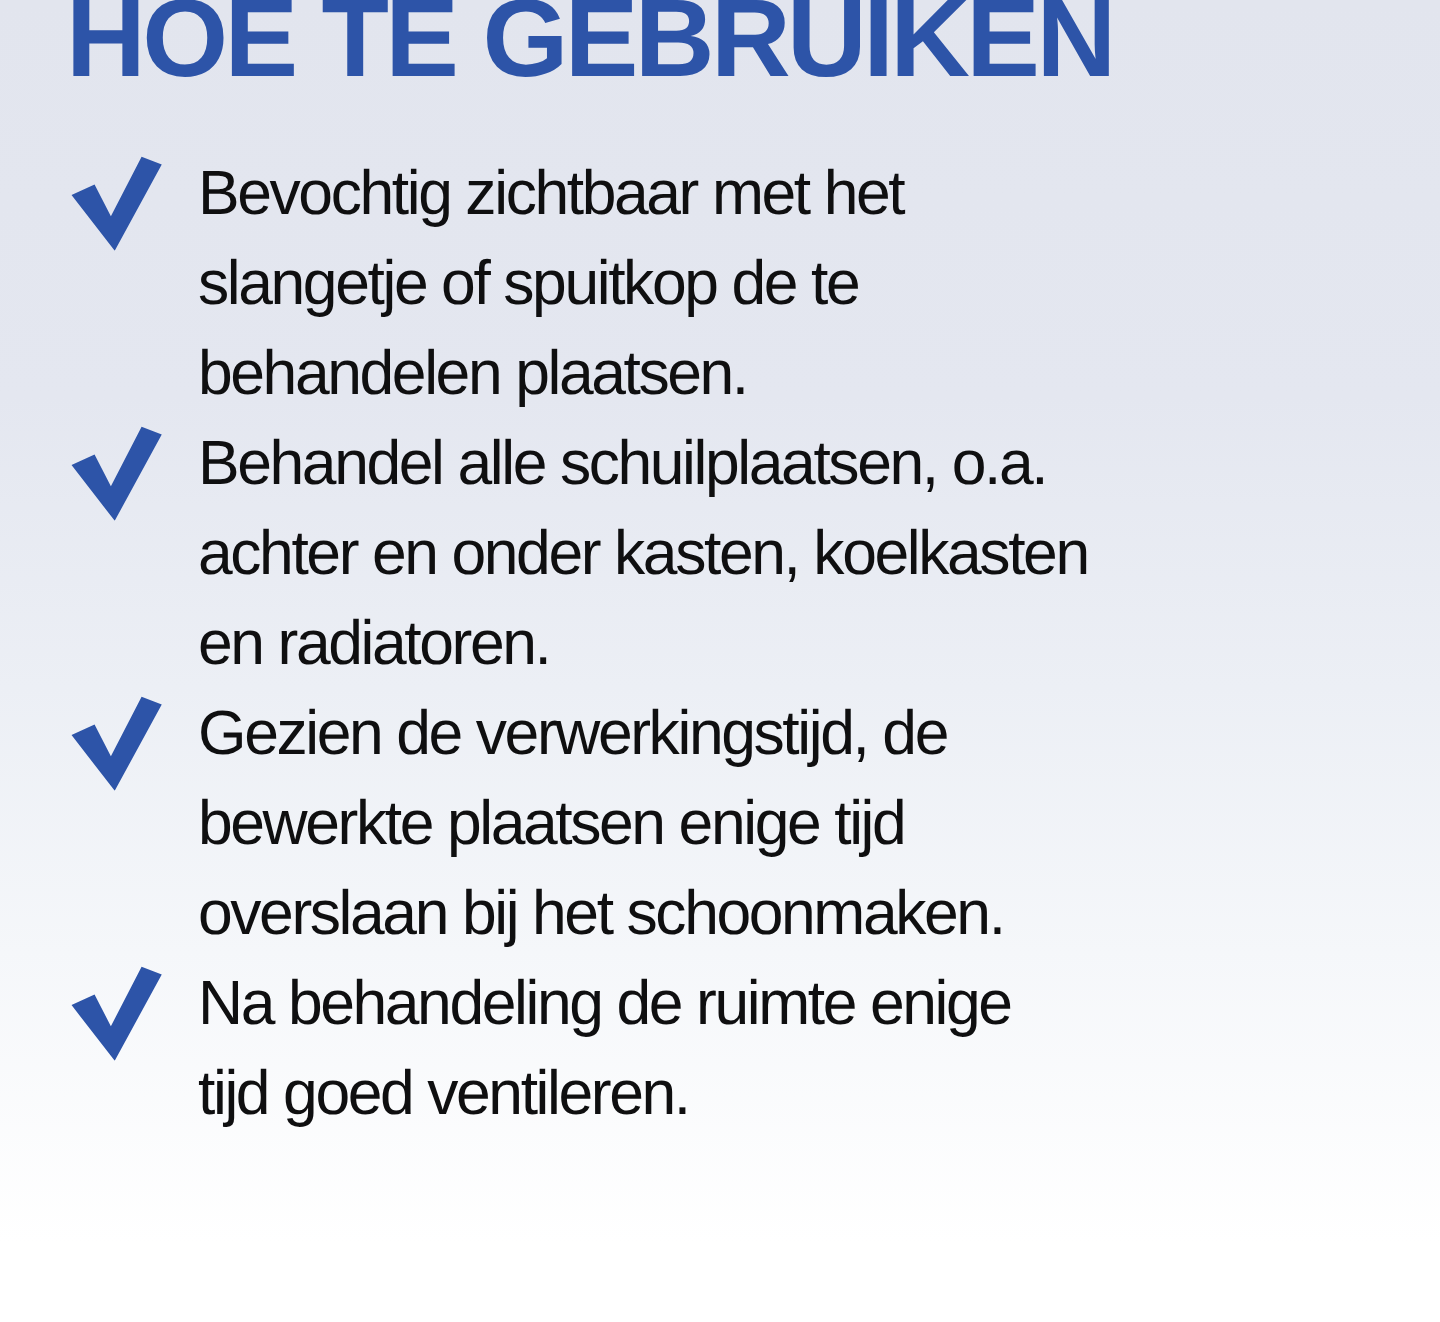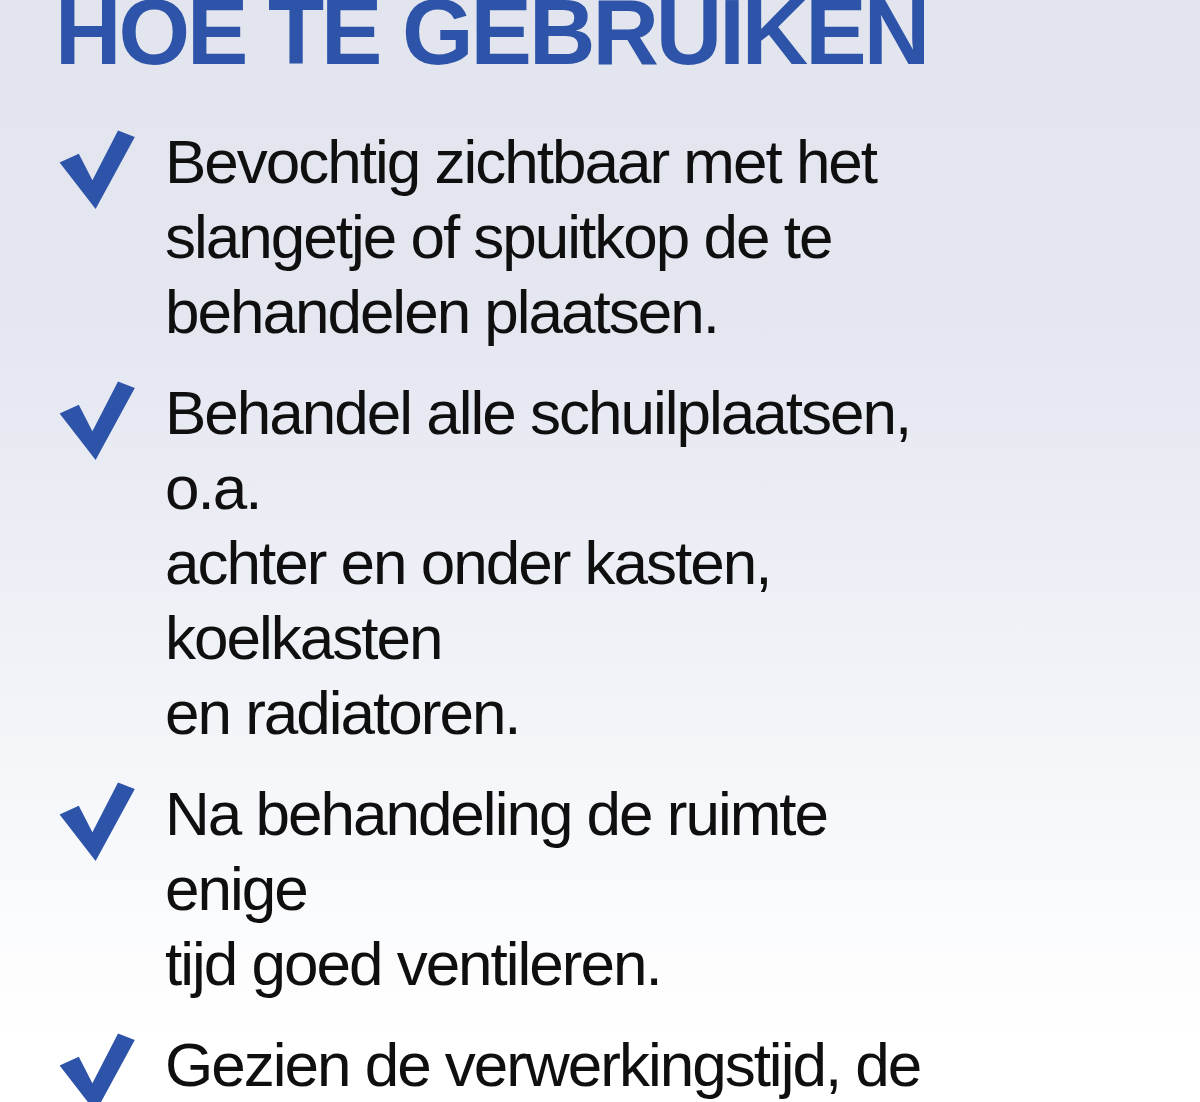--- a/index.html
+++ b/index.html
@@ -39,38 +39,37 @@
   }
   .list {
     margin: 0;
     padding: 0;
   }
   .item {
     display: flex;
     align-items: flex-start;
     padding-left: 58px;
     padding-right: 20px;
-    margin-top: 26px;
   }
   .item:first-child {
     margin-top: 46px;
   }
   .check {
     flex: none;
     width: 80px;
     height: 80px;
     margin-top: 5px;
     margin-right: 27px;
     color: var(--accent);
     display: inline-block;
   }
   .check svg { display: block; width: 100%; height: 100%; }
   .item-text {
     margin: 0;
-    font-size: 62px;
+    font-size: 52px;
     line-height: 75px;
     letter-spacing: -2px;
     color: var(--text);
     white-space: pre-line;
   }
 </style>
 </head>
 <body>
 
 <main class="panel">
@@ -99,29 +98,29 @@
 achter en onder kasten, koelkasten
 en radiatoren.</p>
     </div>
 
     <div class="item">
       <span class="check">
         <svg viewBox="0 0 100 100" xmlns="http://www.w3.org/2000/svg" aria-hidden="true">
           <polygon fill="currentColor" points="2,42 26,31 43,64 75,2 96,10 47,100"></polygon>
         </svg>
       </span>
-      <p class="item-text">Na behandeling de ruimte enige
-tijd goed ventileren.</p>
+      <p class="item-text">Gezien de verwerkingstijd, de
+bewerkte plaatsen enige tijd
+overslaan bij het schoonmaken.</p>
     </div>
 
     <div class="item">
       <span class="check">
         <svg viewBox="0 0 100 100" xmlns="http://www.w3.org/2000/svg" aria-hidden="true">
           <polygon fill="currentColor" points="2,42 26,31 43,64 75,2 96,10 47,100"></polygon>
         </svg>
       </span>
-      <p class="item-text">Gezien de verwerkingstijd, de
-bewerkte plaatsen enige tijd
-overslaan bij het schoonmaken.</p>
+      <p class="item-text">Na behandeling de ruimte enige
+tijd goed ventileren.</p>
     </div>
 
   </section>
 </main>
 
 </body></html>

